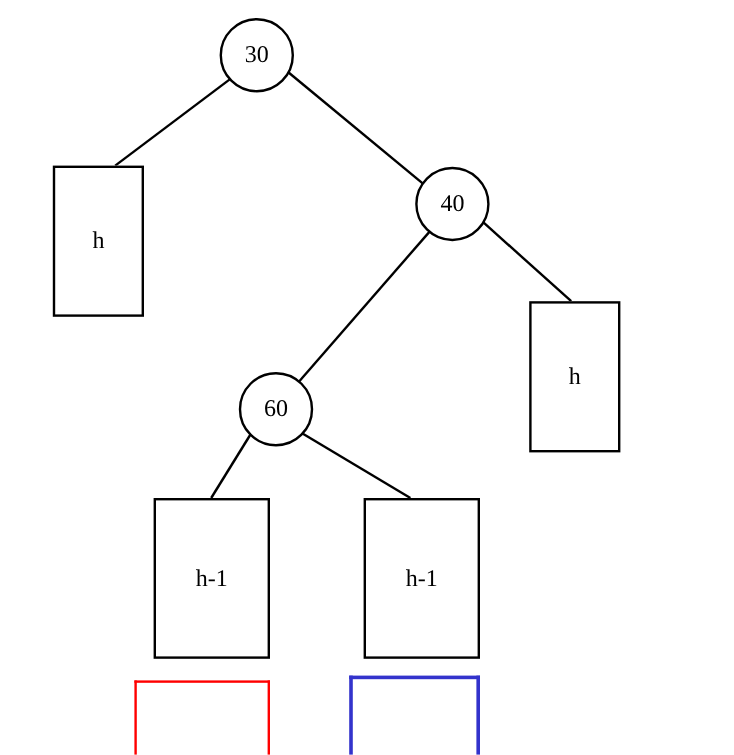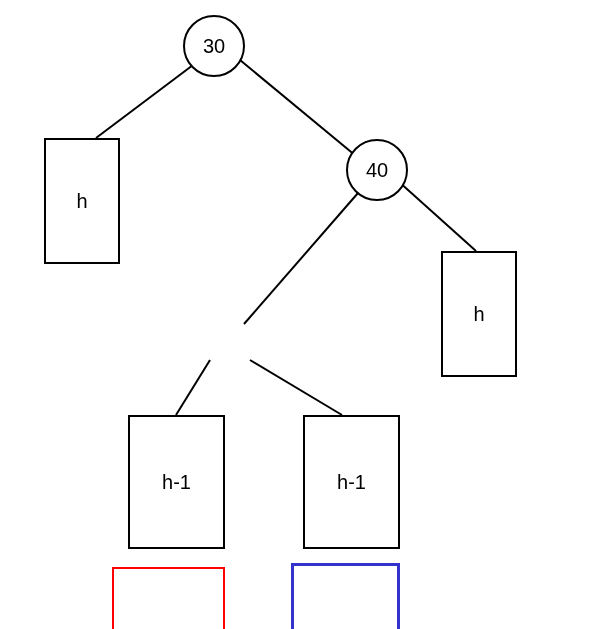--- a/index.html
+++ b/index.html
@@ -7,20 +7,21 @@
     padding: 0;
     width: 612px;
     height: 629px;
     background: #ffffff;
     font-family: Arial, Helvetica, sans-serif;
   }
   .canvas {
     position: relative;
     width: 612px;
     height: 629px;
+    font-family: Liberation Serif, serif;
   }
   svg.edges {
     position: absolute;
     left: 0; top: 0;
     width: 612px;
     height: 629px;
     pointer-events: none;
   }
   .node {
     position: absolute;
@@ -72,20 +73,23 @@
   </svg>
 
   <div class="node" style="left:183px; top:15px; width:62px; height:62px;">
     <span>30</span>
   </div>
 
   <div class="node" style="left:346px; top:139px; width:62px; height:62px;">
     <span>40</span>
   </div>
 
+  <div class="node" style="left:199px; top:310px; width:62px; height:62px;">
+    <span>60</span>
+  </div>
 
   <div class="subtree" style="left:44px; top:138px; width:76px; height:126px;">
     <span>h</span>
   </div>
 
   <div class="subtree" style="left:441px; top:251px; width:76px; height:126px;">
     <span>h</span>
   </div>
 
   <div class="subtree" style="left:128px; top:415px; width:97px; height:134px;">

